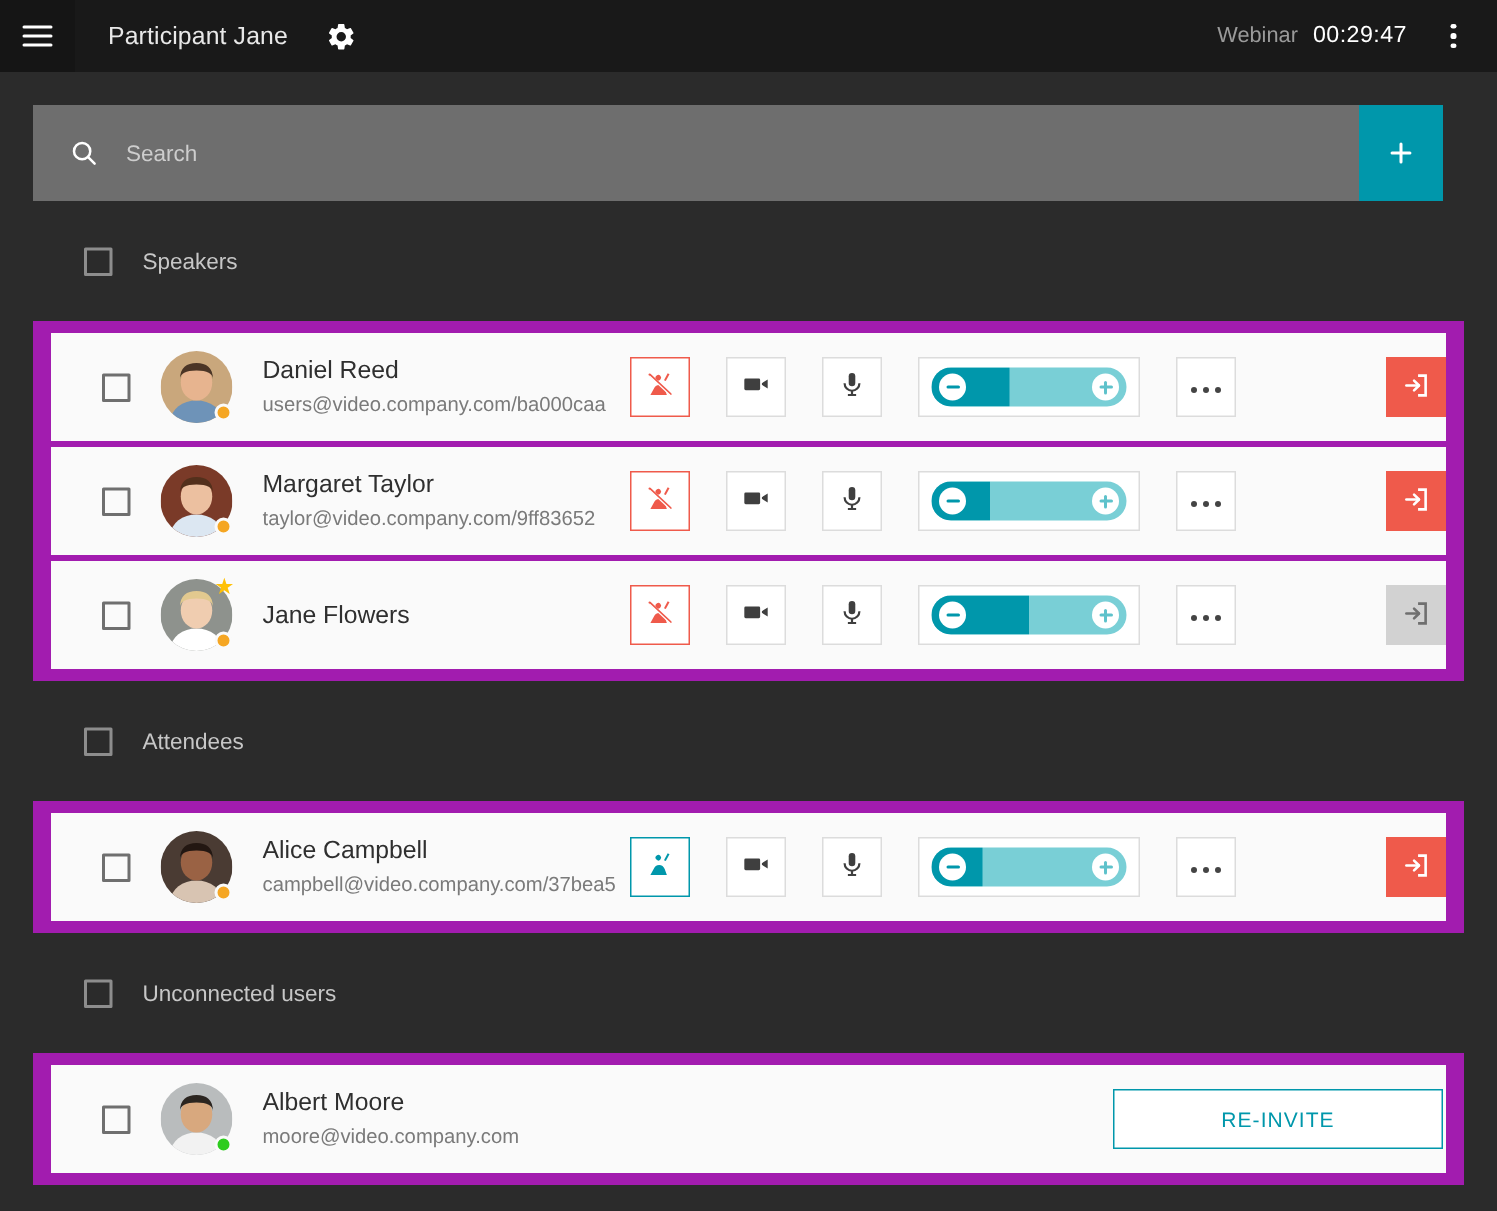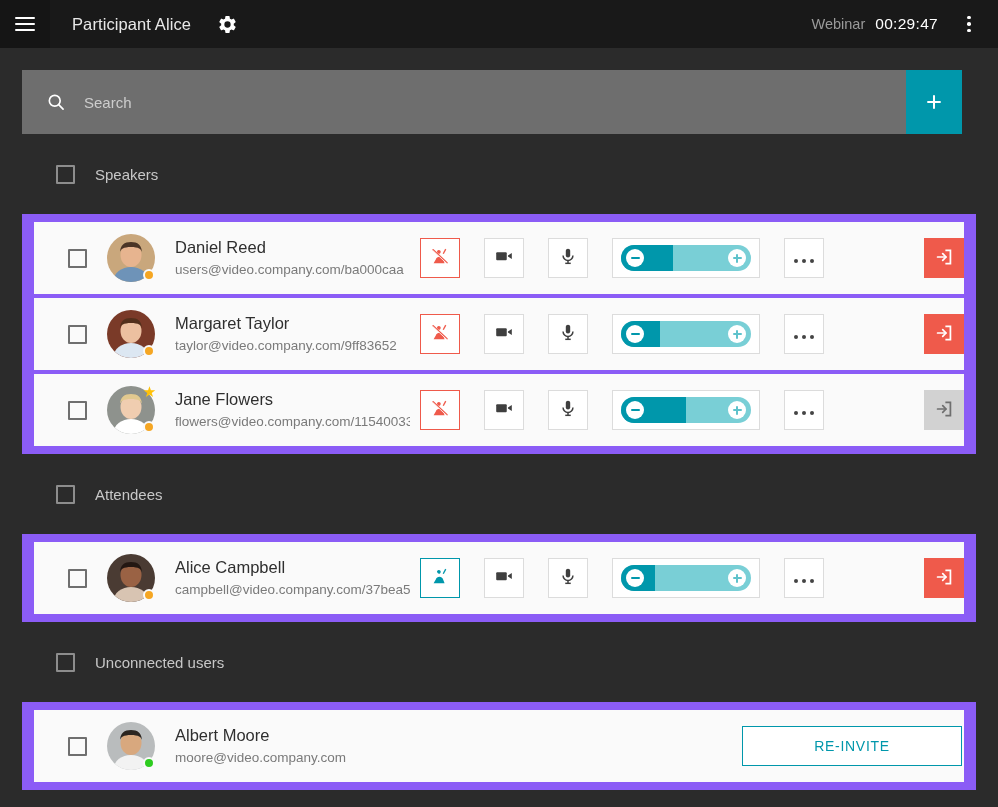--- a/index.html
+++ b/index.html
@@ -133,21 +133,21 @@
     flex: 0 0 19px;
   }
   .sec-label {
     margin-left: 20px;
     color: #c7c7c7;
     font-size: 15px;
   }
 
   
   .group {
-    background: #8b5cf6;
+    background: #a21caf;
     margin: 0 22px;
     padding: 4px 0;
   }
 
   
   .row {
     background: #fafafa;
     height: 72px;
     display: flex;
     align-items: center;
@@ -314,21 +314,21 @@
 <body>
 
 <div class="topbar">
   <div class="menu-btn">
     <div class="bars">
       <span></span>
         <span></span>
         <span></span>
     </div>
   </div>
-  <div class="topbar-title">Participant Alice</div>
+  <div class="topbar-title">Participant Jane</div>
   <div class="gear-btn">
     <svg width="21" height="21" viewBox="0 0 24 24">
       <path fill="#ffffff" d="M19.14 12.94a7.07 7.07 0 0 0 .06-.94 7.07 7.07 0 0 0-.06-.94l2.03-1.58a.5.5 0 0 0 .12-.62l-1.92-3.32a.5.5 0 0 0-.6-.22l-2.39.96a7 7 0 0 0-1.62-.94l-.36-2.54a.5.5 0 0 0-.5-.42h-3.84a.5.5 0 0 0-.5.42l-.36 2.54c-.59.24-1.13.56-1.62.94l-2.39-.96a.5.5 0 0 0-.6.22L2.67 8.86a.5.5 0 0 0 .12.62l2.03 1.58a7.07 7.07 0 0 0 0 1.88l-2.03 1.58a.5.5 0 0 0-.12.62l1.92 3.32c.12.22.38.3.6.22l2.39-.96c.5.38 1.03.7 1.62.94l.36 2.54c.04.24.25.42.5.42h3.84c.25 0 .46-.18.5-.42l.36-2.54c.59-.24 1.13-.56 1.62-.94l2.39.96c.22.08.48 0 .6-.22l1.92-3.32a.5.5 0 0 0-.12-.62l-2.03-1.58zM12 15.6A3.6 3.6 0 1 1 12 8.4a3.6 3.6 0 0 1 0 7.2z"></path>
     </svg>
   </div>
   <div class="topbar-right">
     <span class="webinar-label">Webinar</span>
     <span class="timer">00:29:47</span>
     <div class="kebab-btn">
       <i></i>
@@ -496,21 +496,20 @@
     <ellipse cx="24" cy="46" rx="17" ry="13" fill="#ffffff"></ellipse>
     <ellipse cx="24" cy="21" rx="10.5" ry="12" fill="#f0cdb0"></ellipse>
     <path d="M13 19c0-8 4.5-11 11-11s11 3 11 11c0-4-4-6-11-6s-11 2-11 6z" fill="#e2c98f"></path>
   </svg></div>
         <div class="star-badge">★</div>
         <div class="status-dot" style="background:#f5a623"></div>
       </div>
 
       <div class="ident">
         <div class="p-name">Jane Flowers</div>
-        <div class="p-mail">flowers@video.company.com/11540033</div>
       </div>
         <div class="controls">
         <div class="ctl hand-off">
           <span><svg width="22" height="22" viewBox="0 0 24 24">
       <path fill="#ef5a4b" d="M12.4 8.6a2 2 0 1 1-2.8-2.8 2 2 0 0 1 2.8 2.8z"></path>
       <path fill="#ef5a4b" d="M5 20h12l-1.6-4.3c-.6-1.7-2.2-2.9-4-2.9s-3.4 1.2-4 2.9L5 20z"></path>
       <path fill="#ef5a4b" d="M17.6 4.2l1.3.7-2.7 5-1.3-.7z"></path>
       <path stroke="#ef5a4b" stroke-width="1.7" stroke-linecap="round" d="M4.5 5.2L19.6 19.4"></path>
       <path stroke="#ffffff" stroke-width="0.9" stroke-linecap="round" d="M4.5 6.3L19.6 20.4"></path>
     </svg></span>

